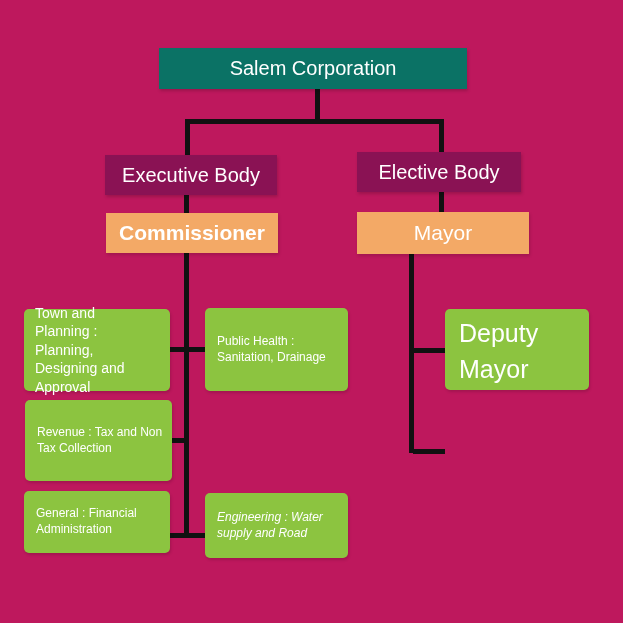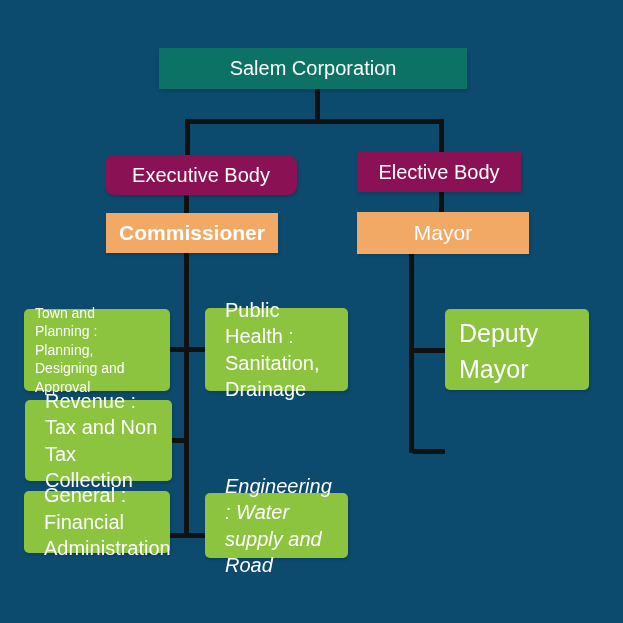--- a/index.html
+++ b/index.html
@@ -1,19 +1,19 @@
 <!DOCTYPE html>
 <html><head>
 <meta charset="utf-8">
 <style>
   html,body{margin:0;padding:0;background:#ffffff;}
   .canvas{
     position:relative;
     width:623px;height:623px;
-    background:#0c4a6e;
+    background:#be185d;
     font-family:"Liberation Sans","DejaVu Sans",sans-serif;
     overflow:hidden;
   }
   .node{
     position:absolute;
     color:#ffffff;
     box-sizing:border-box;
     display:flex;
     align-items:center;
     z-index:2;
@@ -35,30 +35,30 @@
     font-size:21px;
     box-shadow:1px 2px 3px rgba(0,0,0,0.15);
   }
   .dept-box{
     background:#8cc440;
     border-radius:5px;
     line-height:1.32;
     box-shadow:1px 2px 3px rgba(0,0,0,0.15);
   }
   .fs-sm{font-size:14px;padding:6px 24px 6px 11px;}
-  .fs-md{font-size:20px;padding:6px 8px 6px 20px;}
+  .fs-md{font-size:12px;padding:6px 8px 6px 12px;}
   .fs-lg{font-size:25px;line-height:1.45;padding:6px 26px 3px 14px;}
   .line{
     position:absolute;
     background:#111111;
     z-index:1;
   }
   
   #n-salem{left:159px;top:48px;width:308px;height:41px;}
-  #n-executive{left:105px;top:155px;width:192px;height:40px;border-radius:9px;}
+  #n-executive{left:105px;top:155px;width:172px;height:40px;}
   #n-elective{left:357px;top:152px;width:164px;height:40px;}
   #n-commissioner{left:106px;top:213px;width:172px;height:40px;font-weight:bold;}
   #n-mayor{left:357px;top:212px;width:172px;height:42px;}
   #n-town{left:24px;top:309px;width:146px;height:82px;}
   #n-publichealth{left:205px;top:308px;width:143px;height:83px;}
   #n-revenue{left:25px;top:380px;width:147px;height:81px;margin-top:20px;}
   #n-general{left:24px;top:491px;width:146px;height:62px;}
   #n-engineering{left:205px;top:493px;width:143px;height:65px;font-style:italic;}
   #n-deputy{left:445px;top:309px;width:144px;height:81px;}
   #n-municipal{left:445px;top:407px;width:144px;height:81px;}

